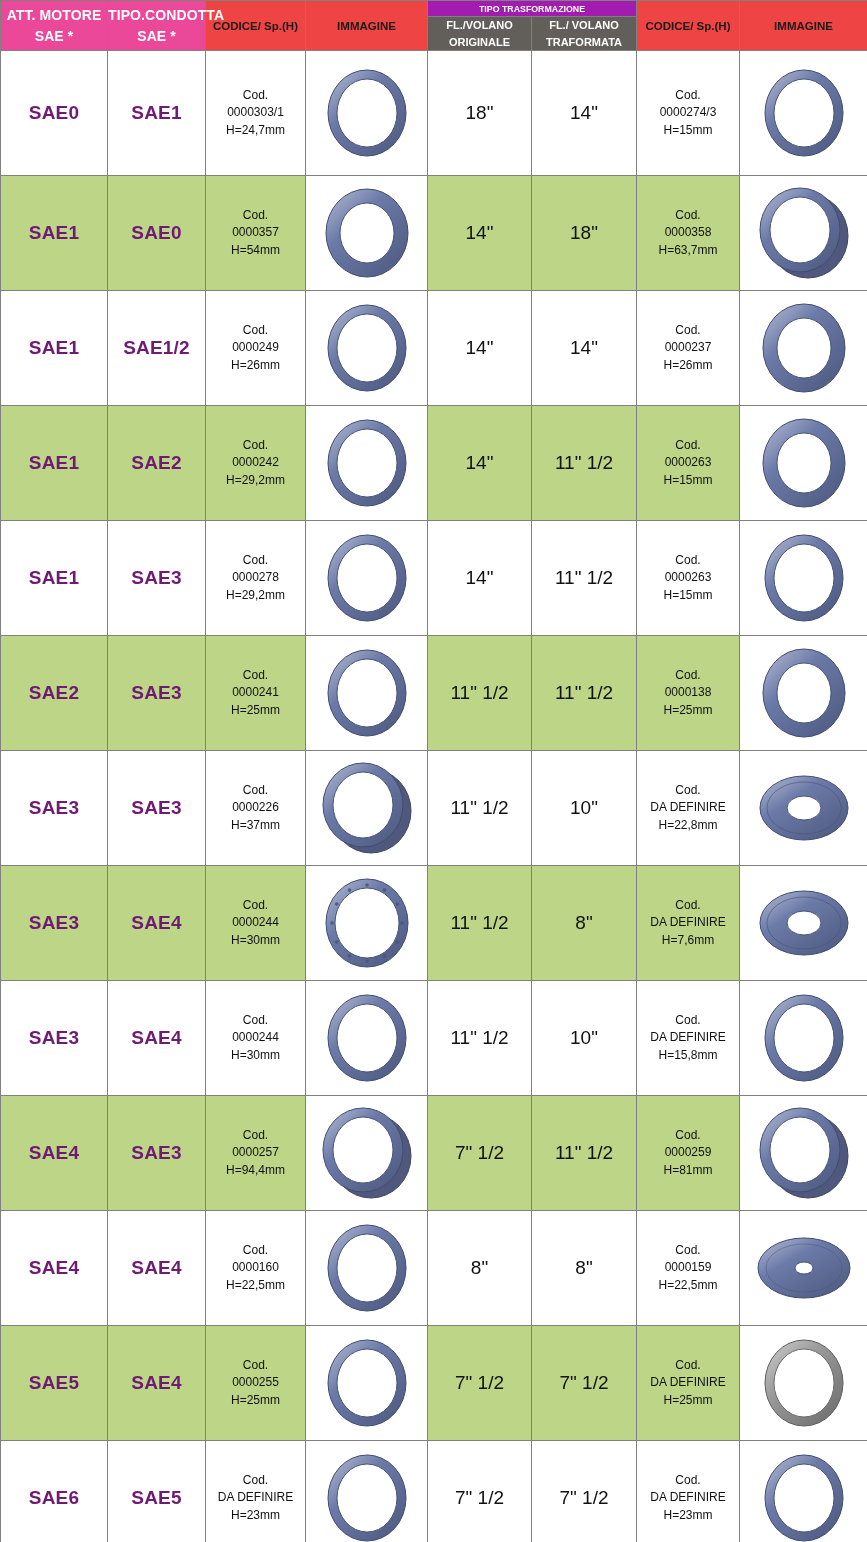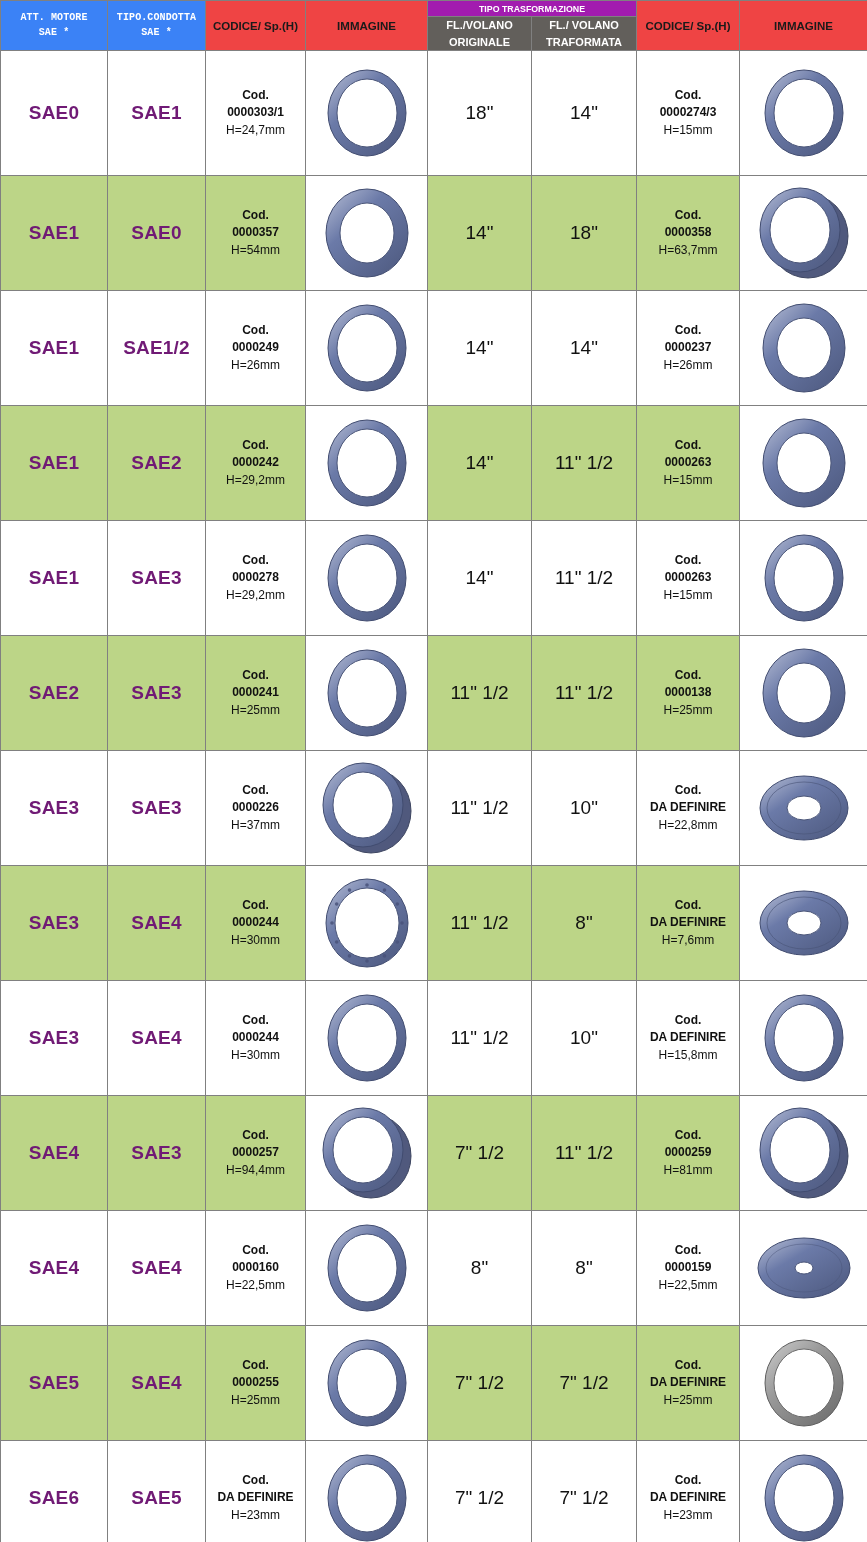--- a/index.html
+++ b/index.html
@@ -43,28 +43,27 @@
   col.c-orig  { width: 104px; }
   col.c-traf  { width: 105px; }
   col.c-cod2  { width: 103px; }
   col.c-img2  { width: 128px; }
 
   
   thead th {
     border: 1px solid #6f6f6f;
   }
   th.h-dark {
-    background: #3b82f6;
+    background: #ec4899;
     color: #ffffff;
-    font-size: 10px;
+    font-size: 14px;
     font-weight: bold;
     line-height: 1.45;
     letter-spacing: 0.1px;
     padding: 3px 2px;
-    font-family: Liberation Mono, monospace;
   }
   th.h-cream {
     background: #ef4444;
     color: #1a1a1a;
     font-size: 11.5px;
     font-weight: bold;
     padding: 3px 2px;
   }
   th.h-group {
     background: #a21caf;
@@ -108,22 +107,22 @@
   td.size {
     font-size: 19px;
     font-weight: normal;
     color: #111111;
   }
   td.code {
     font-size: 12px;
     color: #111111;
     line-height: 1.45;
   }
-  td.code .cod-word { font-weight: bold; }
-  td.code .cod-num  { font-weight: bold; display: block; }
+  td.code .cod-word { font-weight: normal; }
+  td.code .cod-num  { font-weight: normal; display: block; }
   td.code .cod-h    { font-weight: normal; display: block; }
 
   
   .ring-wrap {
     width: 100%;
     height: 100%;
     display: flex;
     align-items: center;
     justify-content: center;
   }

